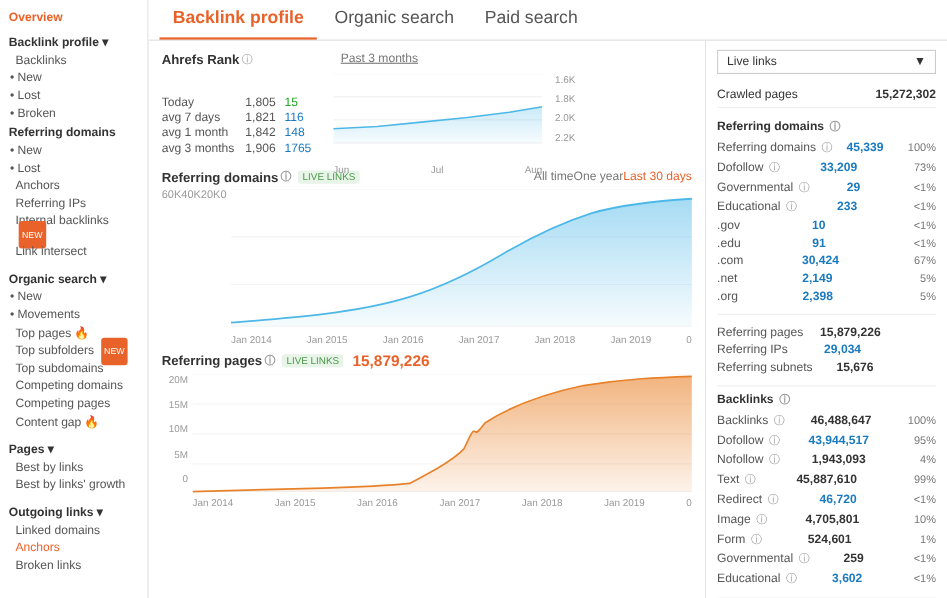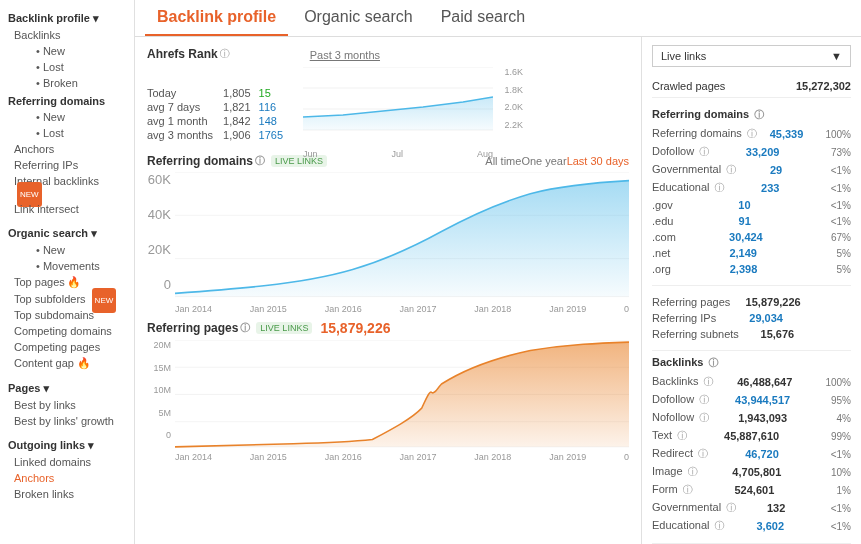--- a/index.html
+++ b/index.html
@@ -28,21 +28,21 @@
       font-size: 11px;
       cursor: pointer;
     }
     .sidebar-item {
       padding: 2px 8px 2px 14px;
       color: #555;
       cursor: pointer;
       font-size: 11px;
     }
     .sidebar-item.sub {
-      padding-left: 36px;
+      padding-left: 9px;
     }
     .sidebar-item .bullet { color: #555; margin-right: 2px; }
     .sidebar-item.active { color: #e8622a; }
     .sidebar-divider { height: 6px; }
     .new-badge {
       background: #e8622a;
       color: #fff;
       font-size: 8px;
       padding: 8px 3px;
       border-radius: 3px;
@@ -218,20 +218,21 @@
       color: #999;
       font-size: 10px;
       cursor: pointer;
       margin-left: 2px;
     }
   </style>
 </head>
 <body>
 
 <div id="sidebar">
+  <div class="sidebar-overview">Overview</div>
 
   <div class="sidebar-section-title">Backlink profile ▾</div>
   <div class="sidebar-item"><span class="bullet">Backlinks</span></div>
   <div class="sidebar-item sub">• New</div>
   <div class="sidebar-item sub">• Lost</div>
   <div class="sidebar-item sub">• Broken</div>
 
   <div class="sidebar-section-title">Referring domains</div>
   <div class="sidebar-item sub">• New</div>
   <div class="sidebar-item sub">• Lost</div>
@@ -276,21 +277,21 @@
     <div class="tab">Organic search</div>
     <div class="tab">Paid search</div>
   </div>
 
   <div id="content">
 
     <div id="charts-area">
 
       <div class="ahrefs-rank-section">
         <div>
-          <div style="display:flex; align-items:flex-end; margin-bottom:6px;">
+          <div style="display:flex; align-items:flex-start; margin-bottom:6px;">
             <span style="font-weight:bold; font-size:12px;">Ahrefs Rank</span>
             <span class="info-icon">ⓘ</span>
             <span style="margin-left:80px; color:#777; font-size:11px;text-decoration:underline;">Past 3 months</span>
           </div>
           <div style="display:flex; gap:20px;align-items:flex-end;">
             <table style="border-collapse:collapse; font-size:11px; color:#555;">
               <tbody>
                   <tr>
                 <td style="padding:1px 10px 1px 0;">Today</td>
                 <td style="padding:1px 8px 1px 0;">1,805</td>
@@ -352,21 +353,21 @@
           <span>Referring domains</span>
           <span class="info-icon">ⓘ</span>
           <span class="live-links-badge">LIVE LINKS</span>
           <div class="time-filters">
             <span class="time-filter">All time</span>
             <span class="time-filter">One year</span>
             <span class="time-filter active">Last 30 days</span>
           </div>
         </div>
         <div style="display:flex;">
-          <div style="display:flex; flex-direction:column; justify-content:space-between; font-size:13px; color:#999; height:120px; text-align:right; padding-right:4px; min-width:28px;">
+          <div style="display:flex; flex-direction:row; justify-content:space-between; font-size:10px; color:#999; height:120px; text-align:right; padding-right:4px; min-width:28px;">
             <span>60K</span>
             <span>40K</span>
             <span>20K</span>
             <span>0</span>
           </div>
           <div style="flex:1;">
             <div class="chart-container">
               <svg viewBox="0 0 460 120" preserveAspectRatio="none" style="width:100%; height:100%;">
                 <defs>
                   <linearGradient id="blueGrad" x1="0" y1="0" x2="0" y2="1">
@@ -551,21 +552,21 @@
         <span class="stat-value">4,705,801</span>
         <span class="stat-pct">10%</span>
       </div>
       <div class="stat-row">
         <span class="stat-label">Form <span class="info-icon">ⓘ</span></span>
         <span class="stat-value">524,601</span>
         <span class="stat-pct">1%</span>
       </div>
       <div class="stat-row">
         <span class="stat-label">Governmental <span class="info-icon">ⓘ</span></span>
-        <span class="stat-value">132</span>
+        <span class="stat-value">259</span>
         <span class="stat-pct">&lt;1%</span>
       </div>
       <div class="stat-row">
         <span class="stat-label">Educational <span class="info-icon">ⓘ</span></span>
         <span class="stat-value blue">3,602</span>
         <span class="stat-pct">&lt;1%</span>
       </div>
 
       <div class="panel-section-title">URL rating distribution </div>
     </div>

